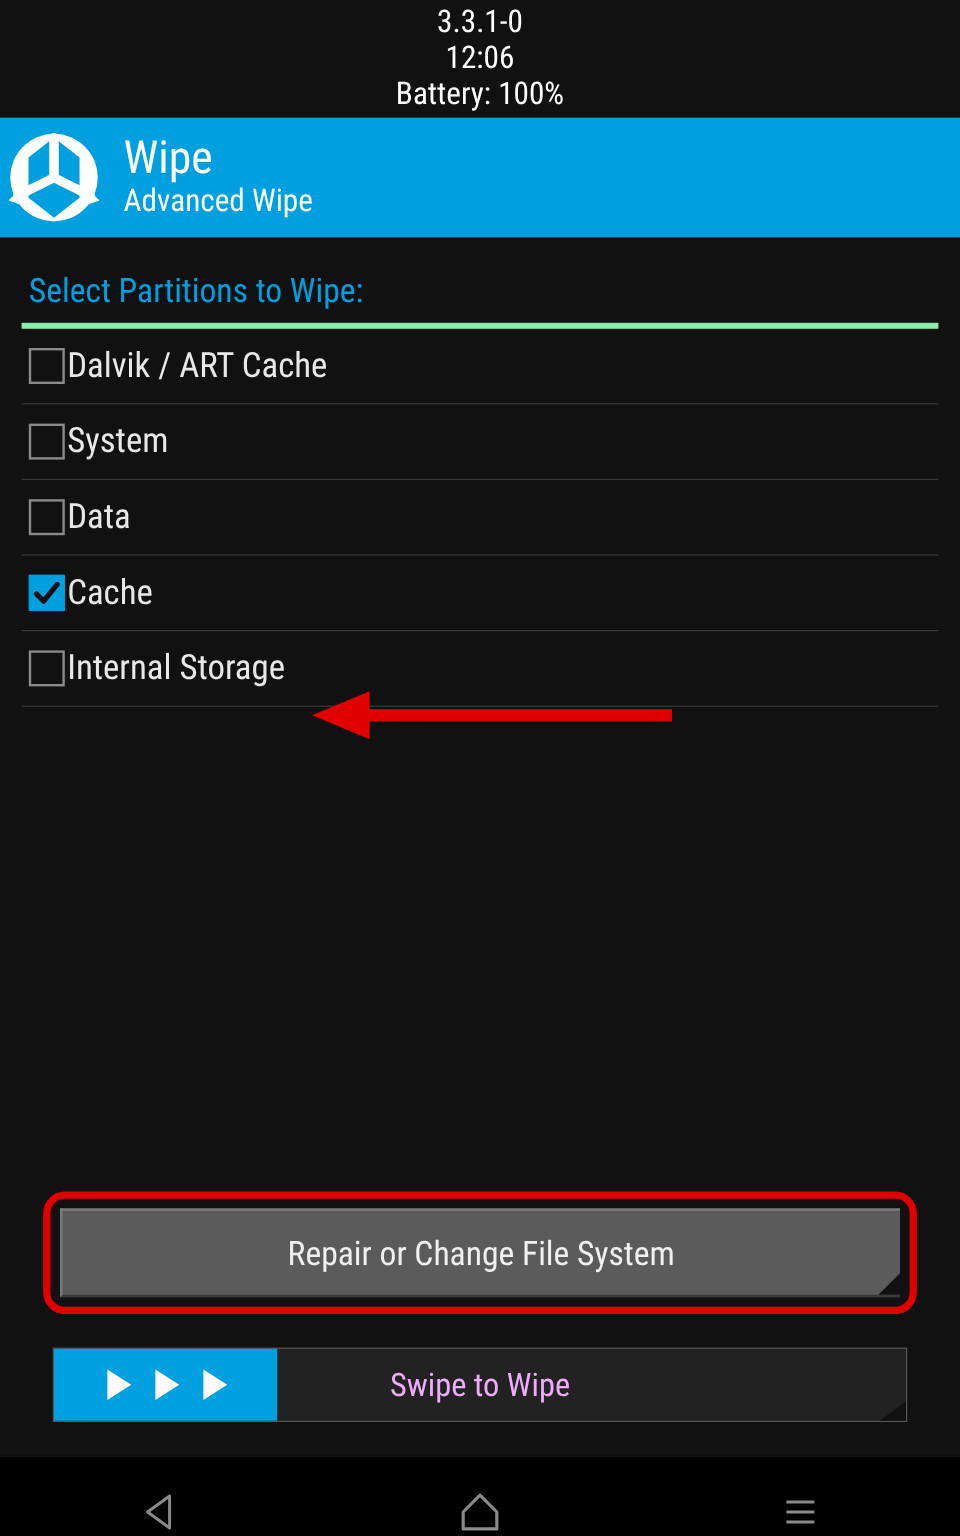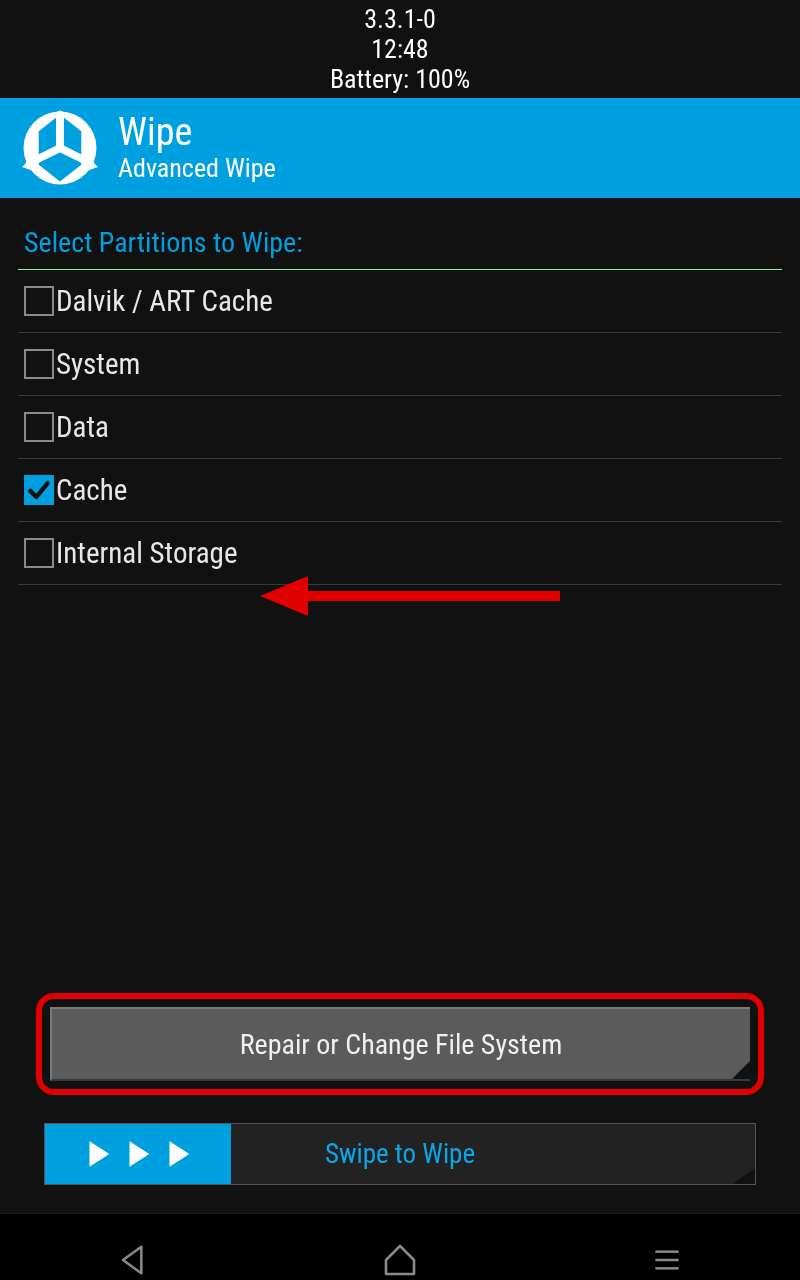--- a/index.html
+++ b/index.html
@@ -6,32 +6,32 @@
   html, body { width: 800px; height: 1280px; background: #000; font-family: "Roboto Condensed", "Arial Narrow", Arial, sans-serif; color: #fff; overflow: hidden; }
 
   .status-bar {
     display: flex; justify-content: space-between; align-items: center;
     padding: 4px 20px; font-size: 26px; color: #fff; background: #111; flex-direction: column;
   }
 
   .header {
     background: #00a0e0;
     display: flex; align-items: center; gap: 20px;
-    padding: 12px 22px;
+    padding: 12px 7px;
   }
   .header .logo {
     width: 76px; height: 76px; flex-shrink: 0;
   }
   .header h1 { font-size: 38px; font-weight: 400; line-height: 1.1; }
   .header h2 { font-size: 26px; font-weight: 400; line-height: 1.2; text-align: right; }
 
   .main { background: #111; padding: 0 18px; height: 1015px; position: relative; }
   .section-title {
     color: #00a0e0; font-size: 28px; padding: 28px 6px 10px 6px;
-    border-bottom: 1px solid #86efac;
+    border-bottom: 5px solid #86efac;
   }
 
   .part-list { }
   .part-item {
     display: flex; align-items: center; gap: 2px;
     padding: 14px 6px; border-bottom: 1px solid #3a3a3a;
   }
   .part-item .cb {
     width: 30px; height: 30px; border: 2px solid #8a8a8a; position: relative; flex-shrink: 0;
   }
@@ -64,40 +64,40 @@
   }
 
   .swipe-bar {
     margin: 0 26px; height: 62px; border: 1px solid #555; position: relative;
     display: flex; align-items: center; justify-content: center; background: #222;
   }
   .swipe-bar::after {
     content: ""; position: absolute; right: 0; bottom: 0;
     border-bottom: 16px solid #111; border-left: 22px solid transparent;
   }
-  .swipe-label { font-size: 27px; color: #0ea5e9; }
+  .swipe-label { font-size: 27px; color: #f0abfc; }
   .swipe-handle {
     position: absolute; left: 0; top: 0; bottom: 0; width: 186px; background: #00a0e0;
     display: flex; align-items: center; justify-content: center; gap: 6px;
   }
   .swipe-handle svg { width: 34px; height: 34px; display:block; }
 
   .nav-bar {
     height: 92px; background: #000; display: flex; align-items: center; justify-content: space-around;
     border-top: 1px solid #1a1a1a;
   }
   .nav-bar .nav-btn { width: 60px; height: 60px; display:flex; align-items:center; justify-content:center; }
   .nav-bar svg { stroke: #8a8a8a; fill: none; stroke-width: 3; }
 </style>
 </head>
 <body>
 
 <div class="status-bar">
   <span>3.3.1-0</span>
-  <span>12:48</span>
+  <span>12:06</span>
   <span>Battery: 100%</span>
 </div>
 
 <div class="header">
   <div class="logo">
     <svg viewBox="0 0 100 100">
       <circle cx="50" cy="50" r="48" fill="#fff"></circle>
       <path d="M50 6 L78 28 L78 72 L50 94 L22 72 L22 28 Z" fill="#00a0e0"></path>
       <path d="M50 6 L50 50 L90 70" stroke="#fff" stroke-width="10" fill="none" stroke-linecap="round" stroke-linejoin="round"></path>
       <path d="M50 6 L50 50 L10 70" stroke="#fff" stroke-width="10" fill="none" stroke-linecap="round" stroke-linejoin="round"></path>

